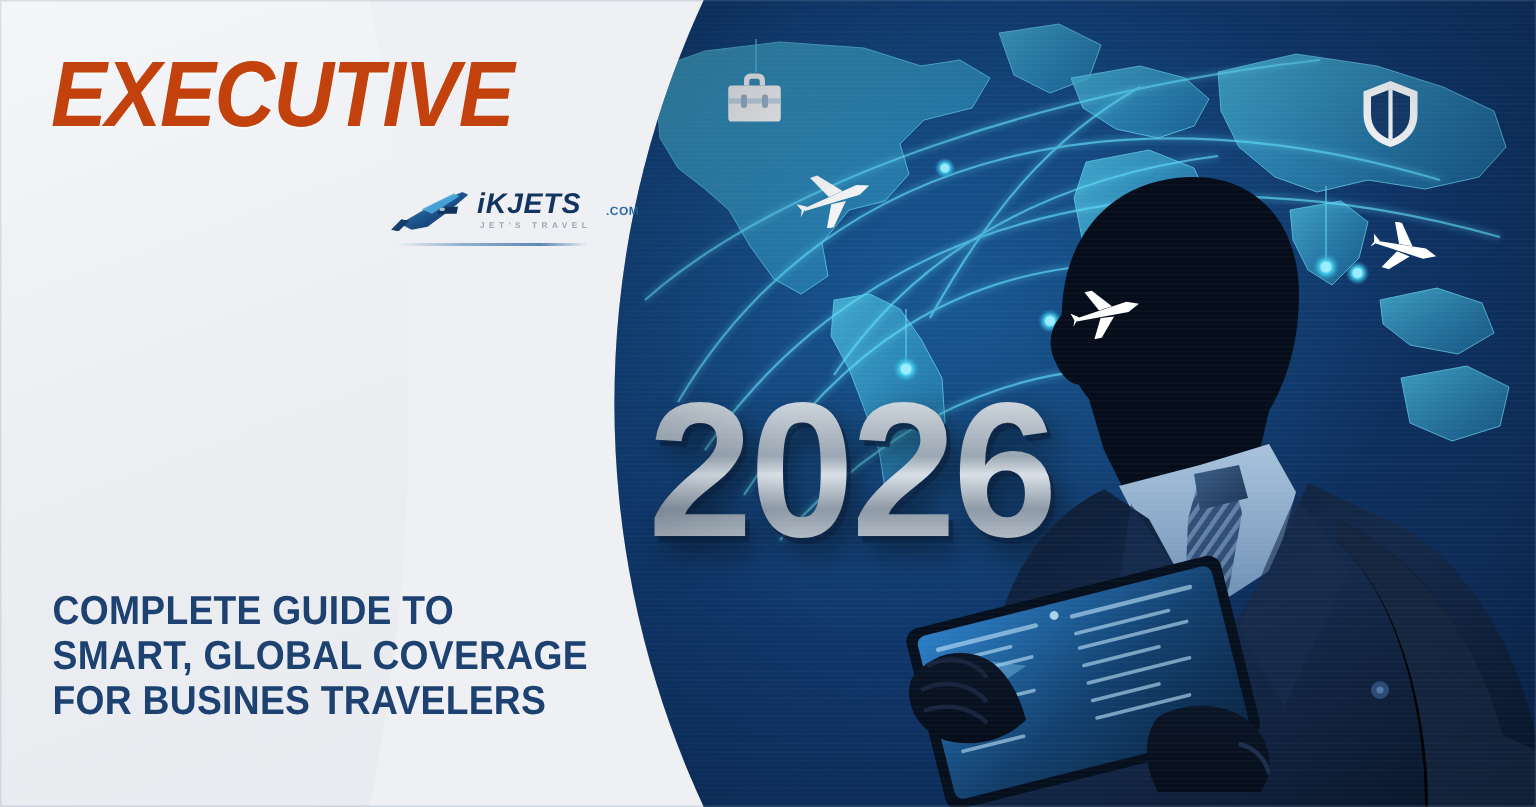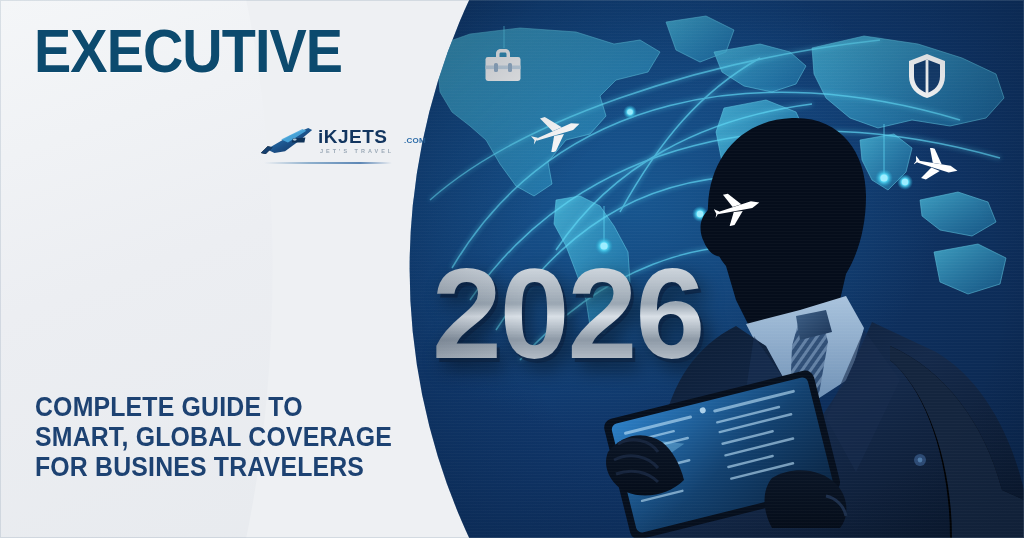--- a/index.html
+++ b/index.html
@@ -43,22 +43,23 @@
     background:linear-gradient(160deg,#f4f6f8 0%,#eceef2 45%,#e7eaee 100%);
     clip-path: ellipse(64% 122% at -6% 50%);
   }
 
   
   .map-layer{position:absolute;top:0;left:0;width:1024px;height:538px;
     clip-path: ellipse(64% 120% at 104% 50%);}
 
   
   .headline{
-    position:absolute;left:34px;top:22px;width:390px;
-    color:#0c4a6e;
+    position:absolute;left:34px;top:35px;width:390px;
+    color:#c2410c;
+    font-style:italic;
   }
   .hl-line{
     font-weight:bold;
     font-size:62px;
     line-height:.93;
     letter-spacing:-1px;
     transform:scaleX(.9);
     transform-origin:left center;
     white-space:nowrap;
     text-shadow:0 1px 0 rgba(255,255,255,.55);
@@ -72,21 +73,21 @@
   .logo{
     position:absolute; left:258px; top:118px;
     width:140px; height:52px;
   }
   .logo-jet{position:absolute;left:0;top:8px;width:58px;height:30px;}
   .logo-word{
     position:absolute; left:60px; top:8px;
     font-weight:bold; font-size:19px; letter-spacing:.5px;
     color:#12355f; font-family:"Liberation Sans",sans-serif;
   }
-  .logo-word .i{}
+  .logo-word .i{font-style:italic;}
   .logo-dotcom{
     position:absolute; left:146px; top:18px;
     font-size:8px; font-weight:bold; color:#2b6ba8; letter-spacing:.3px;
   }
   .logo-tag{
     position:absolute;left:62px;top:30px;
     font-size:5.5px;letter-spacing:3px;color:#9aa8b6;font-weight:bold;
   }
   .logo-rule{
     position:absolute;left:6px;top:44px;width:128px;height:2px;

